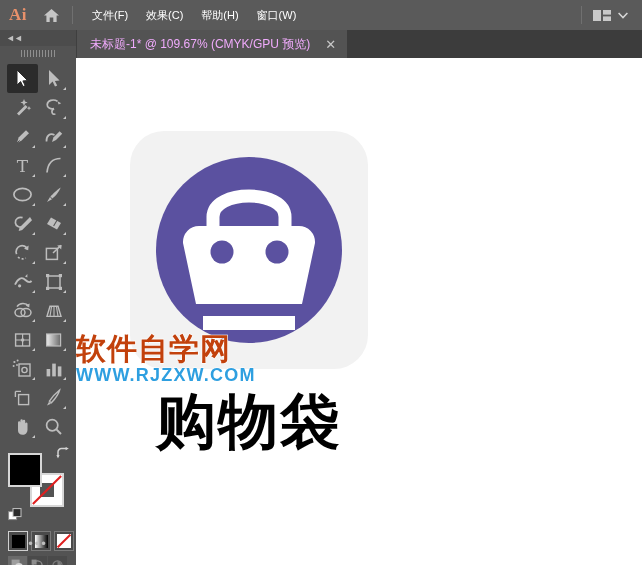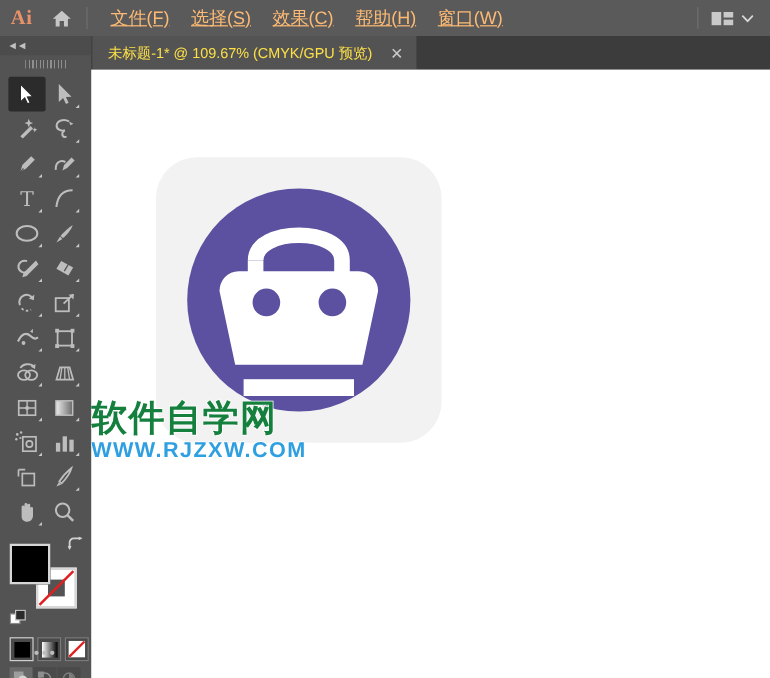--- a/index.html
+++ b/index.html
@@ -18,35 +18,35 @@
   }
   .ai-logo{
     width:36px;text-align:center;color:#e8916b;
     font-size:17px;font-weight:bold;font-family:"Liberation Serif","DejaVu Serif",serif;
     letter-spacing:.5px;
   }
   .home-icon{width:30px;display:flex;align-items:center;justify-content:center;}
   .sep{width:1px;height:18px;background:#707070;margin:0 6px;}
   .menu-items{display:flex;align-items:center;margin-left:4px;}
   .menu-item{
-    color:#fdba74;font-size:15px;padding:4px 9px;white-space:nowrap;cursor:default;text-decoration:underline;
+    color:#ffffff;font-size:11px;padding:4px 9px;white-space:nowrap;cursor:default;
   }
   .ws-area{margin-left:auto;display:flex;align-items:center;padding-right:10px;}
   .ws-switch{display:flex;align-items:center;gap:6px;padding:3px 4px;}
 
   
   .tabbar{
     position:absolute;left:76px;top:30px;width:566px;height:28px;
     background:#3c3c3c;display:flex;align-items:flex-end;
   }
   .doc-tab{
     height:28px;background:#535353;display:flex;align-items:center;
     padding:0 8px 0 14px;gap:12px;max-width:290px;
   }
-  .doc-tab-label{color:#fde047;font-size:12px;white-space:nowrap;}
+  .doc-tab-label{color:#f0abfc;font-size:12px;white-space:nowrap;}
   .tab-close{color:#c8c8c8;font-size:13px;line-height:1;padding:2px 3px;cursor:default;}
 
   
   .toolpanel{
     position:absolute;left:0;top:30px;width:76px;height:535px;background:#535353;
     border-right:1px solid #3f3f3f;
   }
   .tp-header{height:16px;display:flex;align-items:center;padding-left:6px;background:#4c4c4c;}
   .collapse-arrows{color:#c0c0c0;font-size:9px;letter-spacing:-1px;}
   .tp-grip{height:14px;display:flex;align-items:center;justify-content:center;}
@@ -113,21 +113,21 @@
   .art-label{
     position:absolute;left:54px;top:330px;width:238px;text-align:center;
     font-size:60px;color:#000;font-weight:bold;
     font-family:"DejaVu Sans","Liberation Sans",sans-serif;letter-spacing:2px;
     line-height:1.1;
   }
 
   
   .watermark{position:absolute;left:0;top:276px;width:178px;pointer-events:none;}
   .wm-main{
-    font-size:30px;font-weight:bold;color:#15803d;
+    font-size:30px;font-weight:bold;color:#c2410c;
     font-family:"DejaVu Sans","Liberation Sans",sans-serif;
     letter-spacing:1px;line-height:1;
     -webkit-text-stroke:1.2px #ffffff;paint-order:stroke fill;
   }
   .wm-sub{
     font-size:18px;font-weight:bold;color:#2e9fe0;letter-spacing:1.2px;
     margin-top:1px;-webkit-text-stroke:1px #ffffff;paint-order:stroke fill;
   }
 </style>
 </head>
@@ -138,21 +138,20 @@
   <div class="menubar">
     <div class="ai-logo">Ai</div>
     <div class="home-icon">
       <svg width="17" height="15" viewBox="0 0 17 15">
         <path d="M8.5 1 L16 7.6 L13.6 7.6 L13.6 14 L10.3 14 L10.3 9.4 L6.7 9.4 L6.7 14 L3.4 14 L3.4 7.6 L1 7.6 Z" fill="#c6c6c6"></path>
       </svg>
     </div>
     <div class="sep"></div>
     <div class="menu-items">
       <div class="menu-item">文件(F)</div>
-      <div class="menu-item">选择(S)</div>
       <div class="menu-item">效果(C)</div>
       <div class="menu-item">帮助(H)</div>
       <div class="menu-item">窗口(W)</div>
     </div>
     <div class="ws-area">
       <div class="sep"></div>
       <div class="ws-switch">
         <svg width="20" height="15" viewBox="0 0 20 15">
           <rect x="1" y="2" width="8" height="11" fill="#c9c9c9"></rect>
           <rect x="11" y="2" width="8" height="4.6" fill="#c9c9c9"></rect>
@@ -456,20 +455,21 @@
         <path d="M83 86 C83 58 155 58 155 86 L155 100" fill="none" stroke="#ffffff" stroke-width="13" stroke-linecap="butt"></path>
         <path d="M83 86 L83 102" fill="none" stroke="#ffffff" stroke-width="13"></path>
 
         <path d="M69 95 L169 95 a16 16 0 0 1 16 17 L172 173 L66 173 L53 112 a16 16 0 0 1 16 -17 Z" fill="#ffffff"></path>
         <circle cx="92" cy="121" r="11.5" fill="#5b51a0"></circle>
         <circle cx="147" cy="121" r="11.5" fill="#5b51a0"></circle>
         <rect x="73" y="185" width="92" height="14" fill="#ffffff"></rect>
       </svg>
     </div>
 
+    <div class="art-label">购物袋</div>
 
     <div class="watermark">
       <div class="wm-main">软件自学网</div>
       <div class="wm-sub">WWW.RJZXW.COM</div>
     </div>
   </div>
 
 </div>
 
 </body></html>

